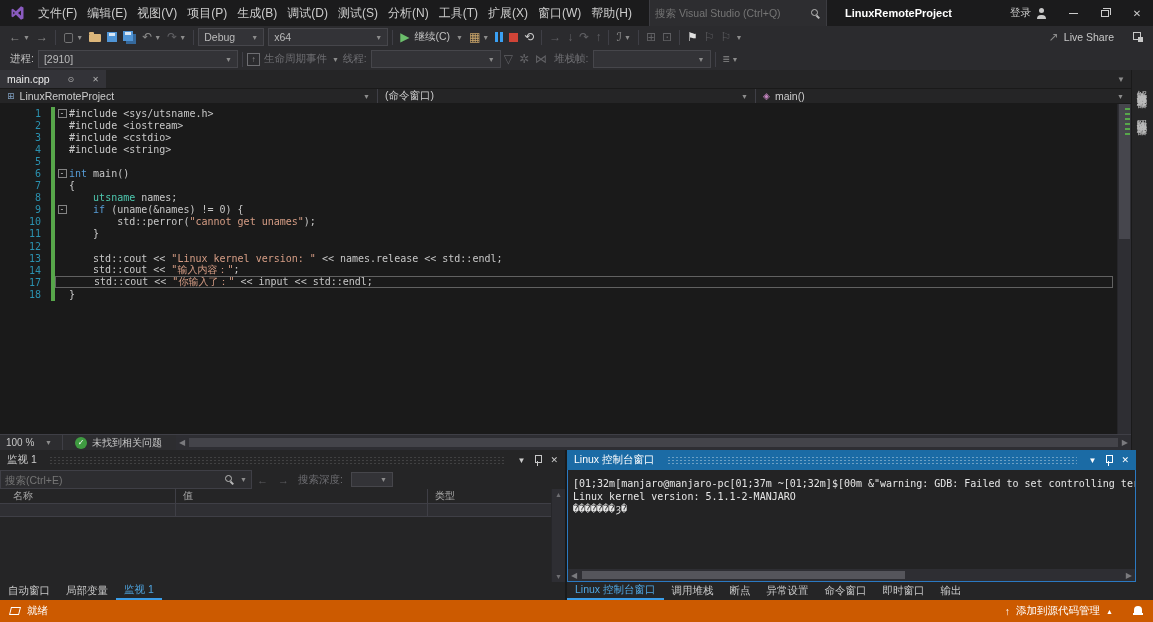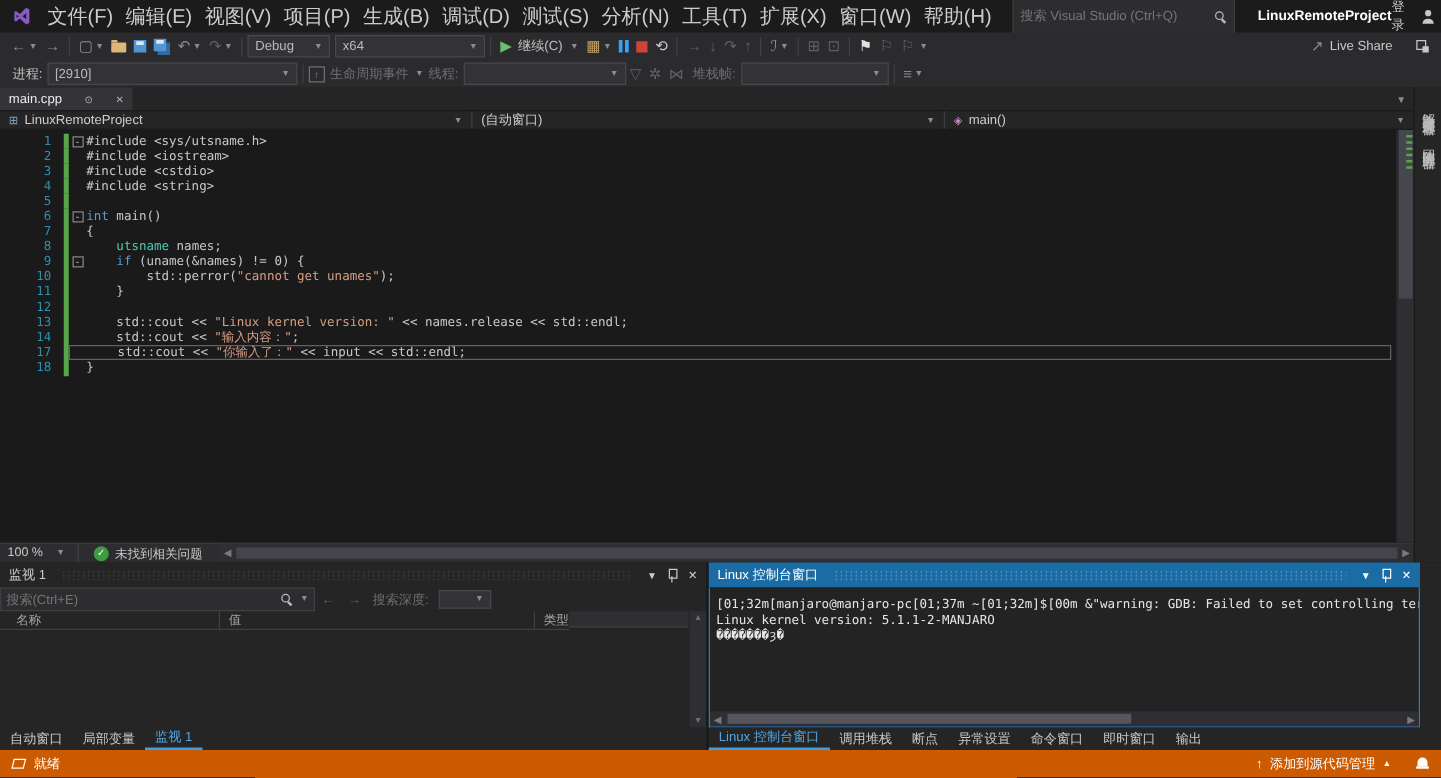--- a/index.html
+++ b/index.html
@@ -4,21 +4,21 @@
 <style>
   * { box-sizing: border-box; margin: 0; padding: 0; }
   html,body { width:1153px; height:622px; overflow:hidden; }
   body { font-family:"Liberation Sans","DejaVu Sans",sans-serif; font-size:11px; color:#C8C8C8; background:#1E1E1E; }
   .app { width:1153px; height:622px; display:flex; flex-direction:column; }
 
   
   .titlebar { height:26px; background:#1B1B1C; display:flex; align-items:center; flex:0 0 auto; }
   .vs-logo { margin:0 7px 0 9px; flex:0 0 auto; }
   .menus { display:flex; height:100%; align-items:center; }
-  .menu-item { padding:0 5px; height:100%; display:flex; align-items:center; color:#CCCCCC; font-size:16px; white-space:nowrap; cursor:default; }
+  .menu-item { padding:0 5px; height:100%; display:flex; align-items:center; color:#CCCCCC; font-size:12px; white-space:nowrap; cursor:default; }
   .vs-search { width:178px; height:19px; background:#2D2D30; border:1px solid #3C3C41; display:flex; align-items:center; margin-left:12px; padding:16px 5px; flex:0 0 auto; }
   .vs-search input { flex:1; background:transparent; border:none; outline:none; color:#9A9A9A; font-size:10.5px; font-family:inherit; min-width:0; }
   .window-title { margin-left:18px; color:#FFFFFF; font-weight:bold; font-size:11px; white-space:nowrap; }
   .tb-right { margin-left:auto; display:flex; align-items:center; height:100%; }
   .signin { display:flex; align-items:center; gap:5px; margin-right:10px; color:#CCCCCC; font-size:10.5px; }
   .wbtn { width:32px; height:100%; display:flex; align-items:center; justify-content:center; color:#CCCCCC; font-size:10px; }
   .minbar { width:9px; height:1px; background:#CCCCCC; display:inline-block; }
   .rest { width:8px; height:7px; border:1px solid #CCCCCC; position:relative; display:inline-block; }
   .rest::before { content:''; position:absolute; left:1px; top:-3px; width:7px; height:6px; border-top:1px solid #CCC; border-right:1px solid #CCC; }
 
@@ -111,21 +111,21 @@
   .pt-ico { font-size:8px; color:inherit; }
 
   .watch { width:565px; background:#252526; display:flex; flex-direction:column; }
   .watch .panel-title { color:#CCCCCC; background:#252526; }
   .watch-search { height:19px; display:flex; align-items:center; background:#252526; flex:0 0 auto; }
   .searchbox { width:252px; height:19px; background:#2D2D30; border:1px solid #3F3F46; display:flex; align-items:center; padding:0 4px; gap:4px; }
   .searchbox input { flex:1; background:transparent; border:none; outline:none; color:#C8C8C8; font-size:10.5px; font-family:inherit; min-width:0; }
   .navarrow { color:#5C5C60; font-size:11px; padding:0 5px; }
   .depth-combo { width:42px; height:15px; margin-left:4px; }
   .watch-mid { flex:1; display:flex; min-height:0; }
-  .wg { flex:1; display:flex; flex-direction:row; min-width:0; }
+  .wg { flex:1; display:flex; flex-direction:column; min-width:0; }
   .wg-head { height:15px; display:flex; border-bottom:1px solid #3F3F46; align-items:center; font-size:10px; color:#A6A6A6; flex:0 0 auto; }
   .wg-head .cell { border-right:1px solid #3F3F46; height:100%; display:flex; align-items:center; }
   .cell.c1 { width:176px; padding-left:13px; } .cell.c2 { width:252px; padding-left:7px; } .cell.c3 { flex:1; padding-left:7px; border-right:none; }
   .wg-row { height:13px; display:flex; background:#2F2F33; border-bottom:1px solid #3F3F46; flex:0 0 auto; }
   .wg-row .cell { height:100%; }
   .wg-body { flex:1; background:#252526; }
   .vscroll { width:14px; background:#2E2E33; border-left:1px solid #26262A; display:flex; flex-direction:column; justify-content:space-between; align-items:center; font-size:7px; color:#6E6E72; padding:2px 0; flex:0 0 auto; }
   .panel-tabs { height:18px; display:flex; background:#252526; align-items:stretch; flex:0 0 auto; }
   .ptab { padding:0 8px; display:flex; align-items:center; font-size:10.5px; color:#C8C8C8; white-space:nowrap; }
   .ptab.active { color:#4FA7E3; border-bottom:2px solid #3B9EE8; }
@@ -337,21 +337,21 @@
         </div>
         <span class="strip-caret">▼</span>
       </div>
       <div class="navbar">
         <div class="nav-sec ns1">
           <span class="gi" style="font-size:9px;color:#7F9FBF">⊞</span>
           <span>LinuxRemoteProject</span>
           <span class="caret">▼</span>
         </div>
         <div class="nav-sec ns2">
-          <span>(自动窗口)</span>
+          <span>(命令窗口)</span>
           <span class="caret">▼</span>
         </div>
         <div class="nav-sec ns3" style="border-right:none">
           <span class="gi" style="font-size:9px;color:#C586C0">◈</span>
           <span>main()</span>
           <span class="caret">▼</span>
         </div>
       </div>
       <div class="editor">
         <div class="code-col">

